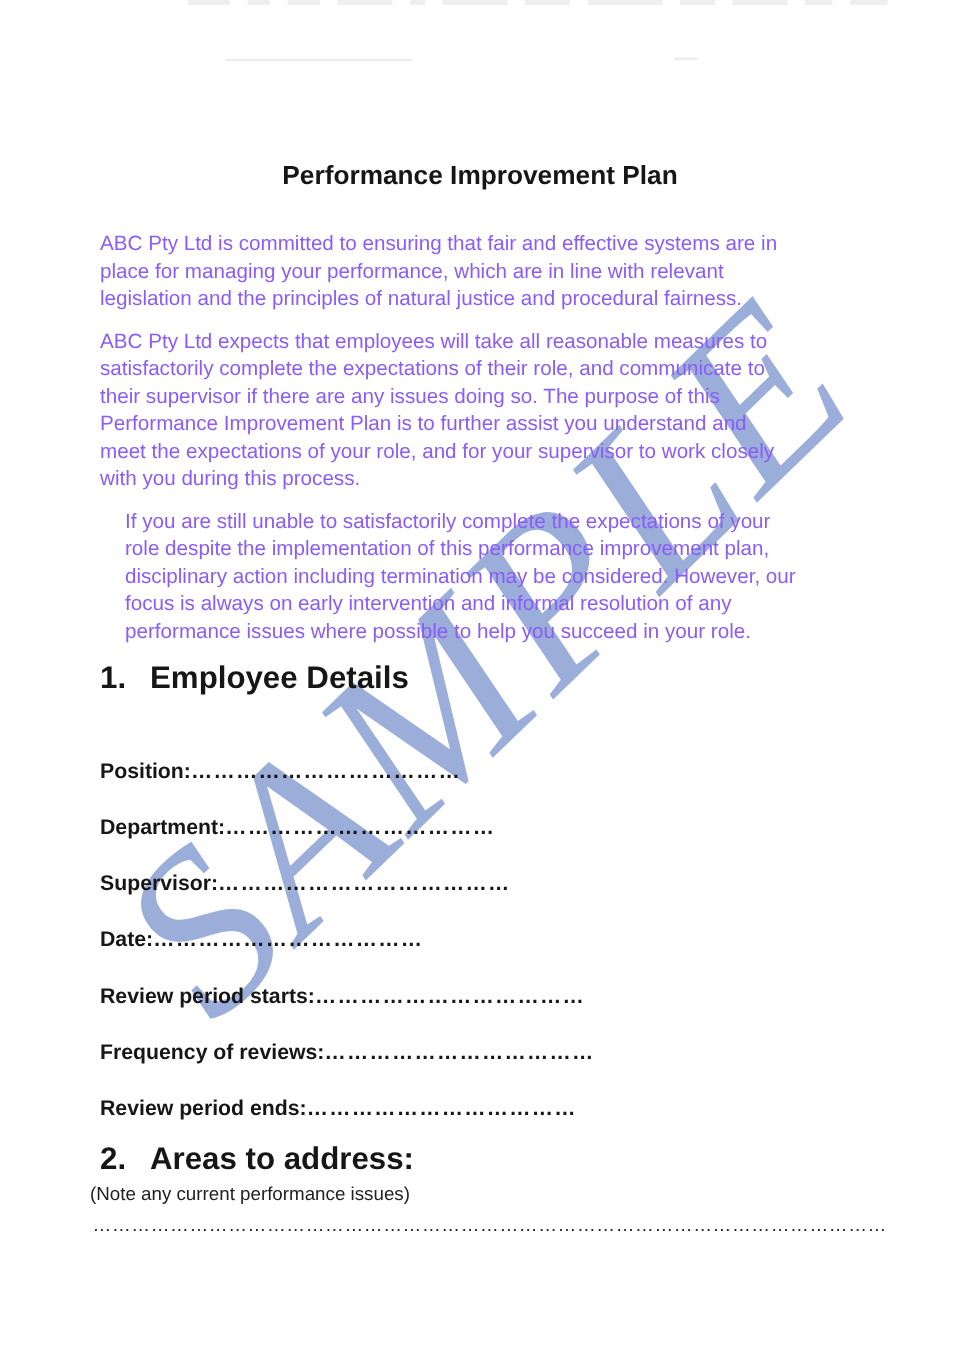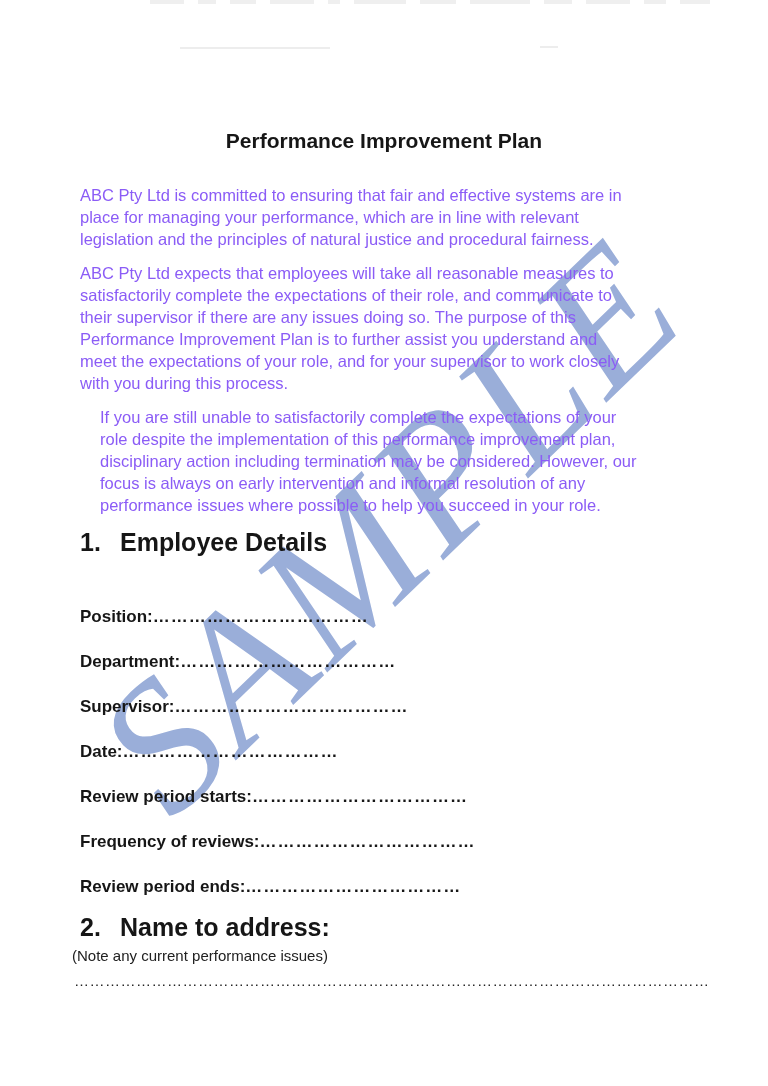--- a/index.html
+++ b/index.html
@@ -139,21 +139,21 @@
       <span>Review period starts:</span><span class="dots">………………………………</span>
     </div>
     <div class="field f6">
       <span>Frequency of reviews:</span><span class="dots">………………………………</span>
     </div>
     <div class="field f7">
       <span>Review period ends:</span><span class="dots">………………………………</span>
     </div>
 
     <div class="sec-heading h2">
-      <span class="sec-num">2.</span><span>Name to address:</span>
+      <span class="sec-num">2.</span><span>Areas to address:</span>
     </div>
 
     <div class="note-line">(Note any current performance issues)</div>
 
     <div class="answer-line">……………………………………………………………………………………………………………</div>
 
   </div>
 </div>
 
 </body></html>

